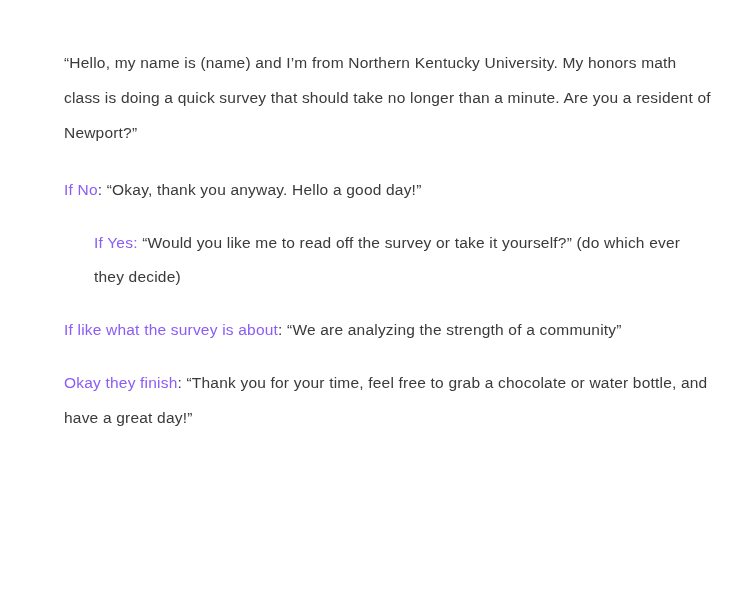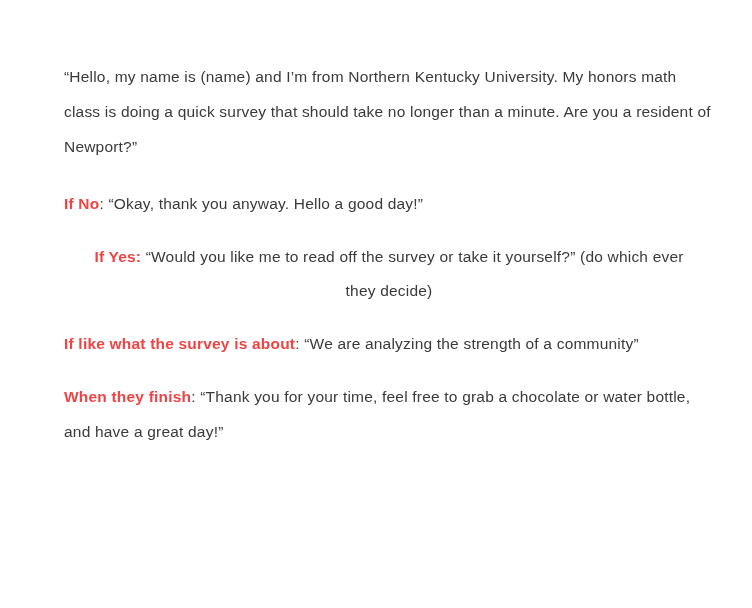--- a/index.html
+++ b/index.html
@@ -12,42 +12,41 @@
     background: #ffffff;
     font-family: "Liberation Sans", sans-serif;
     color: #2b2b2b;
     overflow: hidden;
   }
   .page {
     position: relative;
     width: 752px;
     height: 508px;
     box-sizing: border-box;
-    padding: 60px 40px 0 64px;
+    padding: 46px 40px 0 64px;
   }
   .para {
     font-size: 15.5px;
     line-height: 2.25;
     letter-spacing: 0.2px;
     color: #3a3a3a;
     margin: 0 0 18px 0;
     max-width: 650px;
     font-weight: 400;
   }
   .para.intro {
     margin-bottom: 22px;
   }
   .para.indent {
-    margin-left: 21px;
+    margin-left: 30px;
     max-width: 608px;
-    text-align: center;
   }
   .lead {
-    font-weight: 700;
-    color: #ef4444;
+    font-weight: 400;
+    color: #8b5cf6;
   }
   .quote {
     color: #3a3a3a;
   }
 </style>
 </head>
 <body>
 
 <div class="page">
 
@@ -62,16 +61,16 @@
 
   <p class="para indent">
     <span class="lead">If Yes:</span><span class="quote"> “Would you like me to read off the survey or take it yourself?” (do which ever they decide)</span>
   </p>
 
   <p class="para">
     <span class="lead">If like what the survey is about</span><span class="quote">: “We are analyzing the strength of a community”</span>
   </p>
 
   <p class="para">
-    <span class="lead">When they finish</span><span class="quote">: “Thank you for your time, feel free to grab a chocolate or water bottle, and have a great day!”</span>
+    <span class="lead">Okay they finish</span><span class="quote">: “Thank you for your time, feel free to grab a chocolate or water bottle, and have a great day!”</span>
   </p>
 
 </div>
 
 </body></html>

